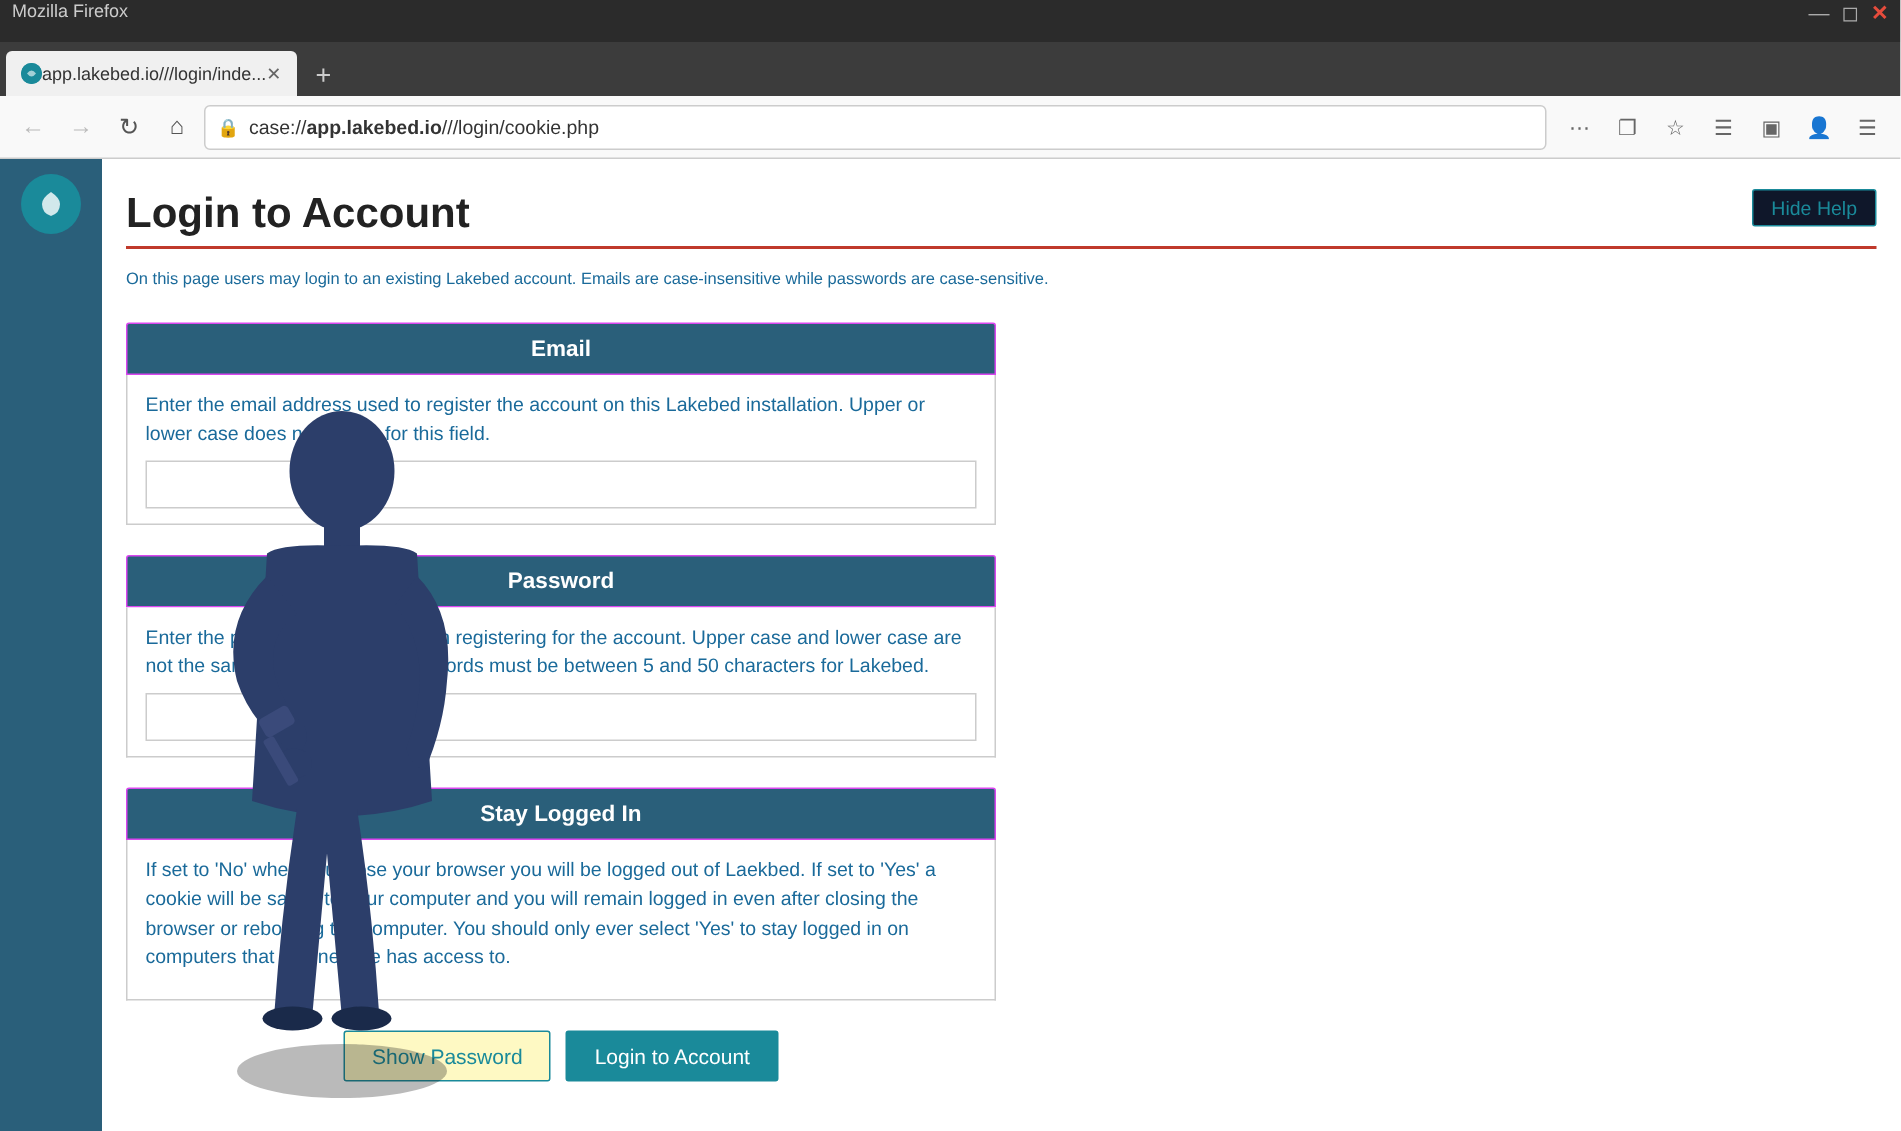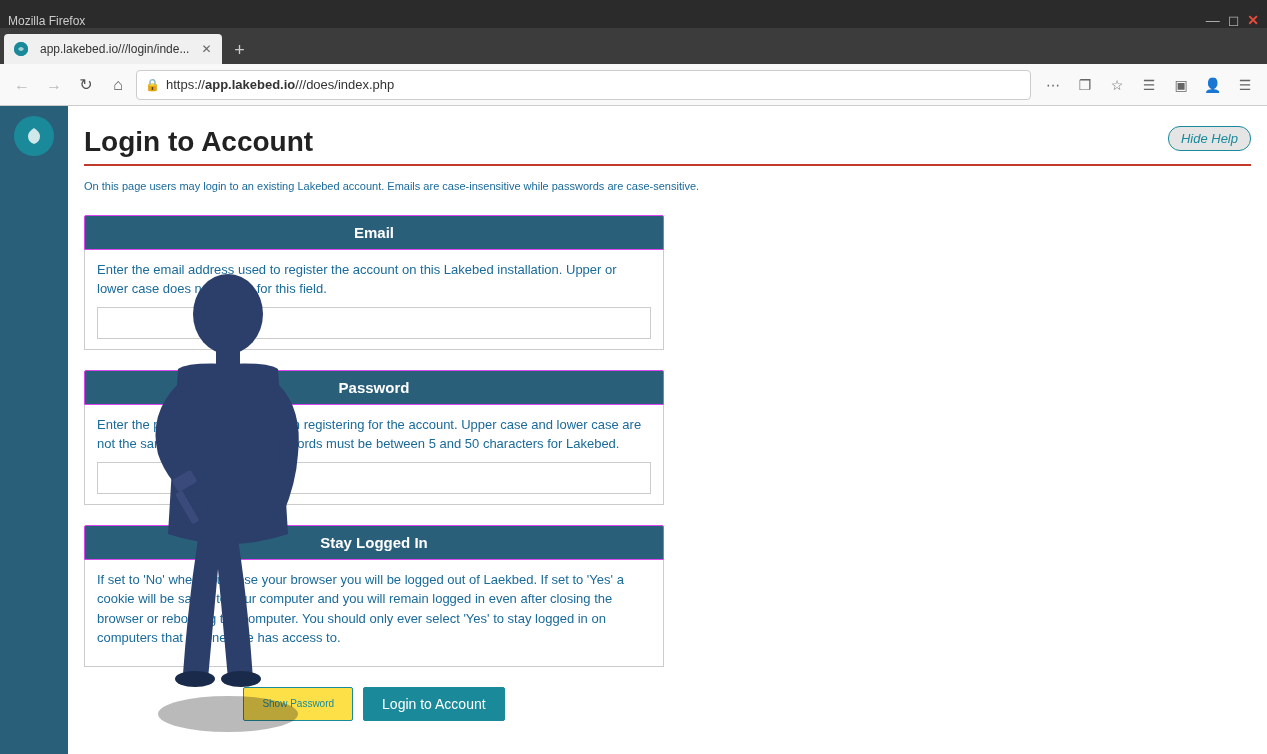--- a/index.html
+++ b/index.html
@@ -5,21 +5,21 @@
     * { box-sizing: border-box; margin: 0; padding: 0; }
     body { font-family: Arial, sans-serif; font-size: 14px; background: #f0f0f0; overflow: hidden; }
 
     
     .browser-window { width: 1267px; height: 754px; display: flex; flex-direction: column; background: #fff; }
 
     .title-bar {
       height: 28px;
       background: #2b2b2b;
       display: flex;
-      align-items: flex-end;
+      align-items: flex-start;
       padding: 0 8px;
       color: #ccc;
       font-size: 12px;
       justify-content: space-between;
     }
     .title-bar-left { display: flex; align-items: center; gap: 6px; }
     .title-bar-right { display: flex; gap: 8px; align-items: center; }
     .title-bar-right span { cursor: pointer; font-size: 14px; color: #aaa; }
     .title-bar-right .close-btn { color: #e74c3c; font-weight: bold; }
 
@@ -30,21 +30,21 @@
       align-items: flex-end;
       padding: 0 4px;
     }
     .tab {
       height: 30px;
       background: #f0f0f0;
       border-radius: 4px 4px 0 0;
       display: flex;
       align-items: center;
       padding: 0 10px;
-      gap: 12px;
+      gap: 0;
       font-size: 12px;
       color: #333;
       min-width: 180px;
     }
     .tab-favicon {
       width: 14px; height: 14px;
       background: #1a8a9a;
       border-radius: 50%;
       flex-shrink: 0;
     }
@@ -133,26 +133,25 @@
       margin-bottom: 12px;
     }
     .page-title {
       font-size: 28px;
       font-weight: bold;
       color: #222;
     }
     .hide-help-btn {
       border: 1px solid #1a8a9a;
       color: #1a8a9a;
-      background: #e5e5e5;
+      background: #0f172a;
       padding: 4px 12px;
       font-size: 13px;
       cursor: pointer;
-      border-radius: 12px;
-      font-style: italic;
+      border-radius: 2px;
     }
 
     .help-text {
       font-size: 11px;
       color: #1a6a9a;
       margin-bottom: 20px;
       line-height: 1.5;
     }
 
     .section {
@@ -203,23 +202,23 @@
     .button-row {
       display: flex;
       gap: 10px;
       justify-content: center;
       margin-top: 20px;
       max-width: 580px;
     }
     .btn-show-password {
       border: 1px solid #1a8a9a;
       color: #1a8a9a;
-      background: #fde047;
+      background: #fef9c3;
       padding: 8px 18px;
-      font-size: 10px;
+      font-size: 14px;
       cursor: pointer;
       border-radius: 2px;
     }
     .btn-login {
       background: #1a8a9a;
       color: white;
       border: 1px solid #1a8a9a;
       padding: 8px 18px;
       font-size: 14px;
       cursor: pointer;
@@ -269,21 +268,21 @@
 
   <div class="nav-bar">
     <button class="nav-btn disabled">←</button>
     <button class="nav-btn disabled">→</button>
     <button class="nav-btn">↻</button>
     <button class="nav-btn">⌂</button>
 
     <div class="address-bar-wrapper">
       <span class="lock-icon">🔒</span>
       <span class="address-text">
-        <span>https://</span><strong>app.lakebed.io</strong><span>///does/index.php</span>
+        <span>case://</span><strong>app.lakebed.io</strong><span>///login/cookie.php</span>
       </span>
     </div>
 
     <div class="nav-actions">
       <button class="nav-action-btn">⋯</button>
       <button class="nav-action-btn">❐</button>
       <button class="nav-action-btn">☆</button>
       <button class="nav-action-btn">☰</button>
       <button class="nav-action-btn">▣</button>
       <button class="nav-action-btn">👤</button>

